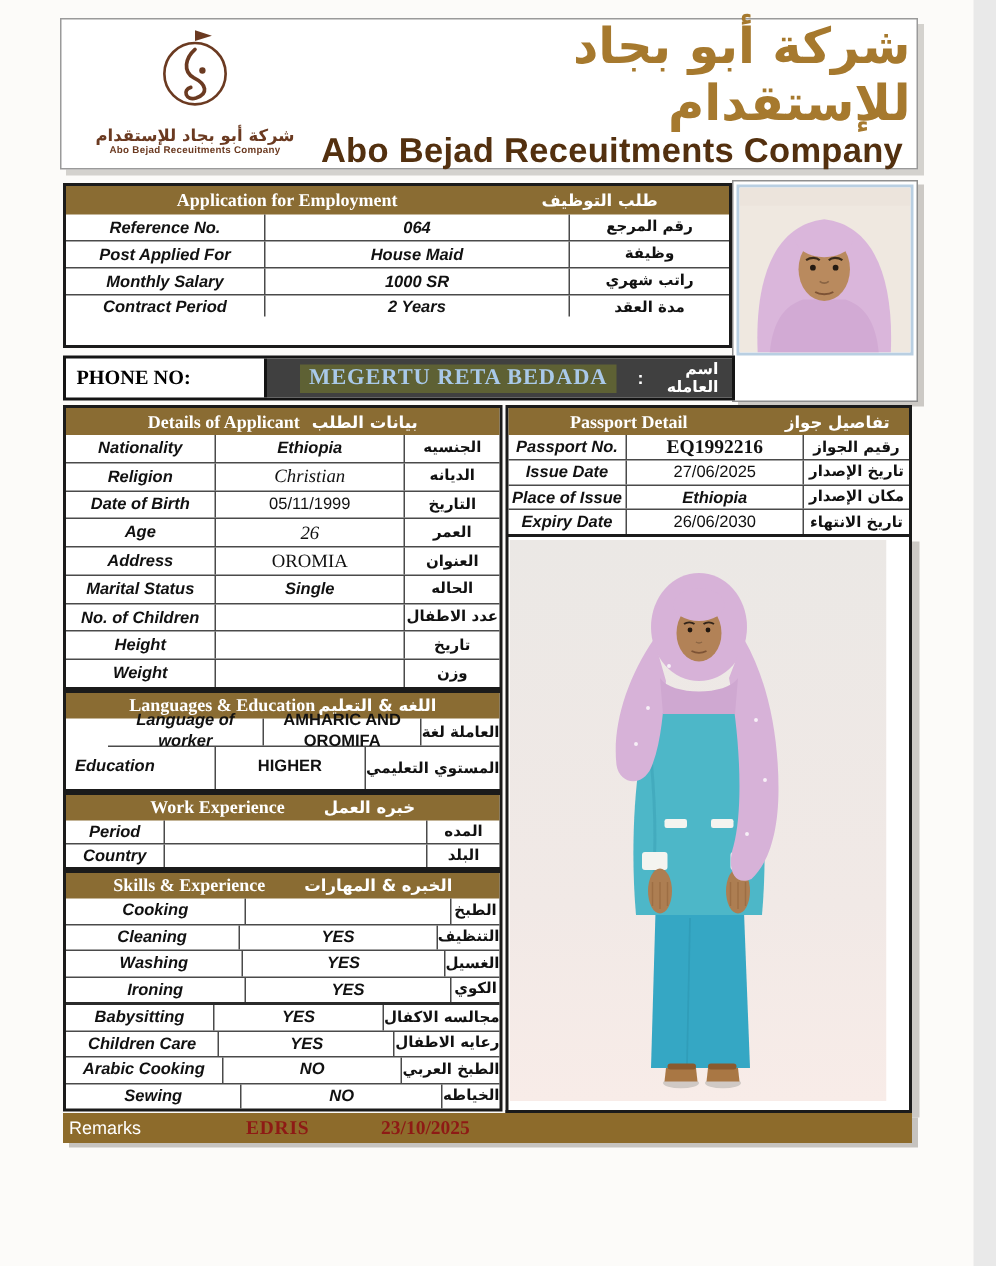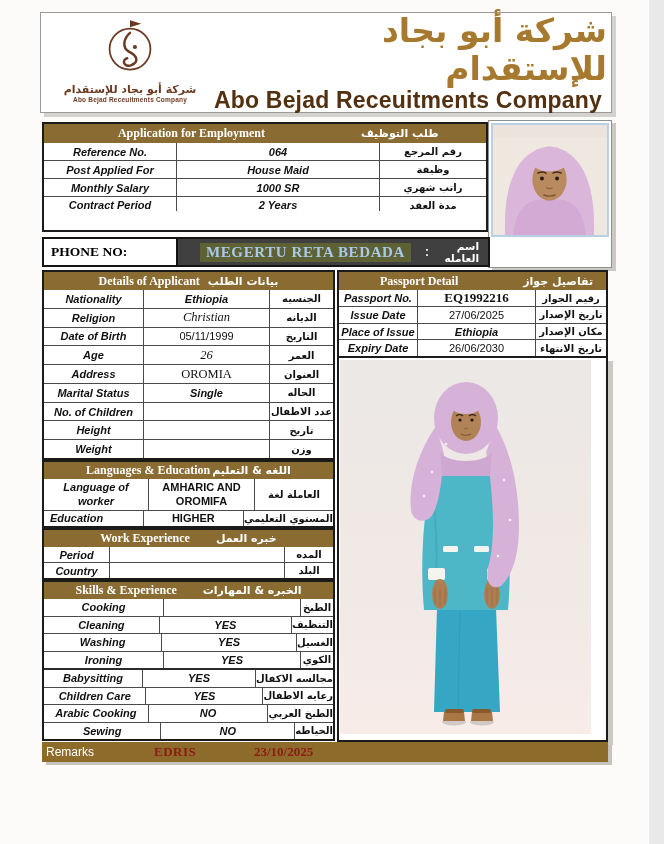--- a/index.html
+++ b/index.html
@@ -68,21 +68,21 @@
   
   .det-tbl  { left:42px; top:270px; width:293px; height:190px; }
   .det-tbl .sec-h { height:18px; }
   .det-tbl .rows { flex:1; display:flex; flex-direction:column; }
   .det-tbl .trow { flex:1; }
   .det-c1 { width:100px; } .det-c2 { width:126px; } .det-c3 { flex:1; }
   .thick-b { border-bottom:2px solid #2b2b2b; }
 
   .lang-tbl { left:42px; top:460px; width:293px; height:68px; }
   .lang-tbl .sec-h { height:17px; gap:2px; }
-  .lang-tbl .trow.r1 { height:32px; }
+  .lang-tbl .trow.r1 { height:19px;margin-left:28px; }
   .lang-tbl .trow.r2 { flex:1; }
   .lang-c1 { width:105px; } .lang-c2 { width:106px; } .lang-c3 { flex:1; }
   .lang-tbl .lbl, .lang-tbl .v-sbi { text-align:center; line-height:1.25; }
   .lang-tbl .r2 .lbl { width:100%; text-align:left; padding-left:6px; }
 
   .work-tbl { left:42px; top:528px; width:293px; height:52px; }
   .work-tbl .sec-h { height:17px; gap:26px; }
   .work-tbl .trow { flex:1; }
   .work-c1 { width:66px; } .work-c2 { width:175px; } .work-c3 { flex:1; }
 
@@ -103,21 +103,21 @@
 
   .fullphoto-box { left:337px; top:358px; width:271px; height:384px; background:#fff;
     border:2px solid #1b1b1b; border-top:none; box-shadow:5px 3px 0 #ccc9c5; }
   .fullphoto { position:absolute; left:1px; top:2px; width:251px; height:374px; }
   .fullphoto svg { display:block; width:100%; height:100%; }
 
   
   .remarks-bar { left:42px; top:742px; width:566px; height:20px; background:#8d6b2b;
     box-shadow:4px 3px 0 #c6c3bf; display:flex; align-items:center; position:absolute; }
   .remarks-label { color:#fff; font-size:12px; margin-left:4px; }
-  .remarks-agent { position:absolute; left:112px; color:#8e1a15; font-family:"Liberation Serif",serif; font-weight:bold; font-size:13px; letter-spacing:.5px; }
+  .remarks-agent { position:absolute; left:122px; color:#8e1a15; font-family:"Liberation Serif",serif; font-weight:bold; font-size:13px; letter-spacing:.5px; }
   .remarks-date { position:absolute; left:212px; color:#8e1a15; font-family:"Liberation Serif",serif; font-weight:bold; font-size:13px; }
 </style>
 </head>
 <body>
 
 <div class="abs edge-right"></div>
 
 <div class="abs header-card">
   <div class="logo-block">
     <span>

